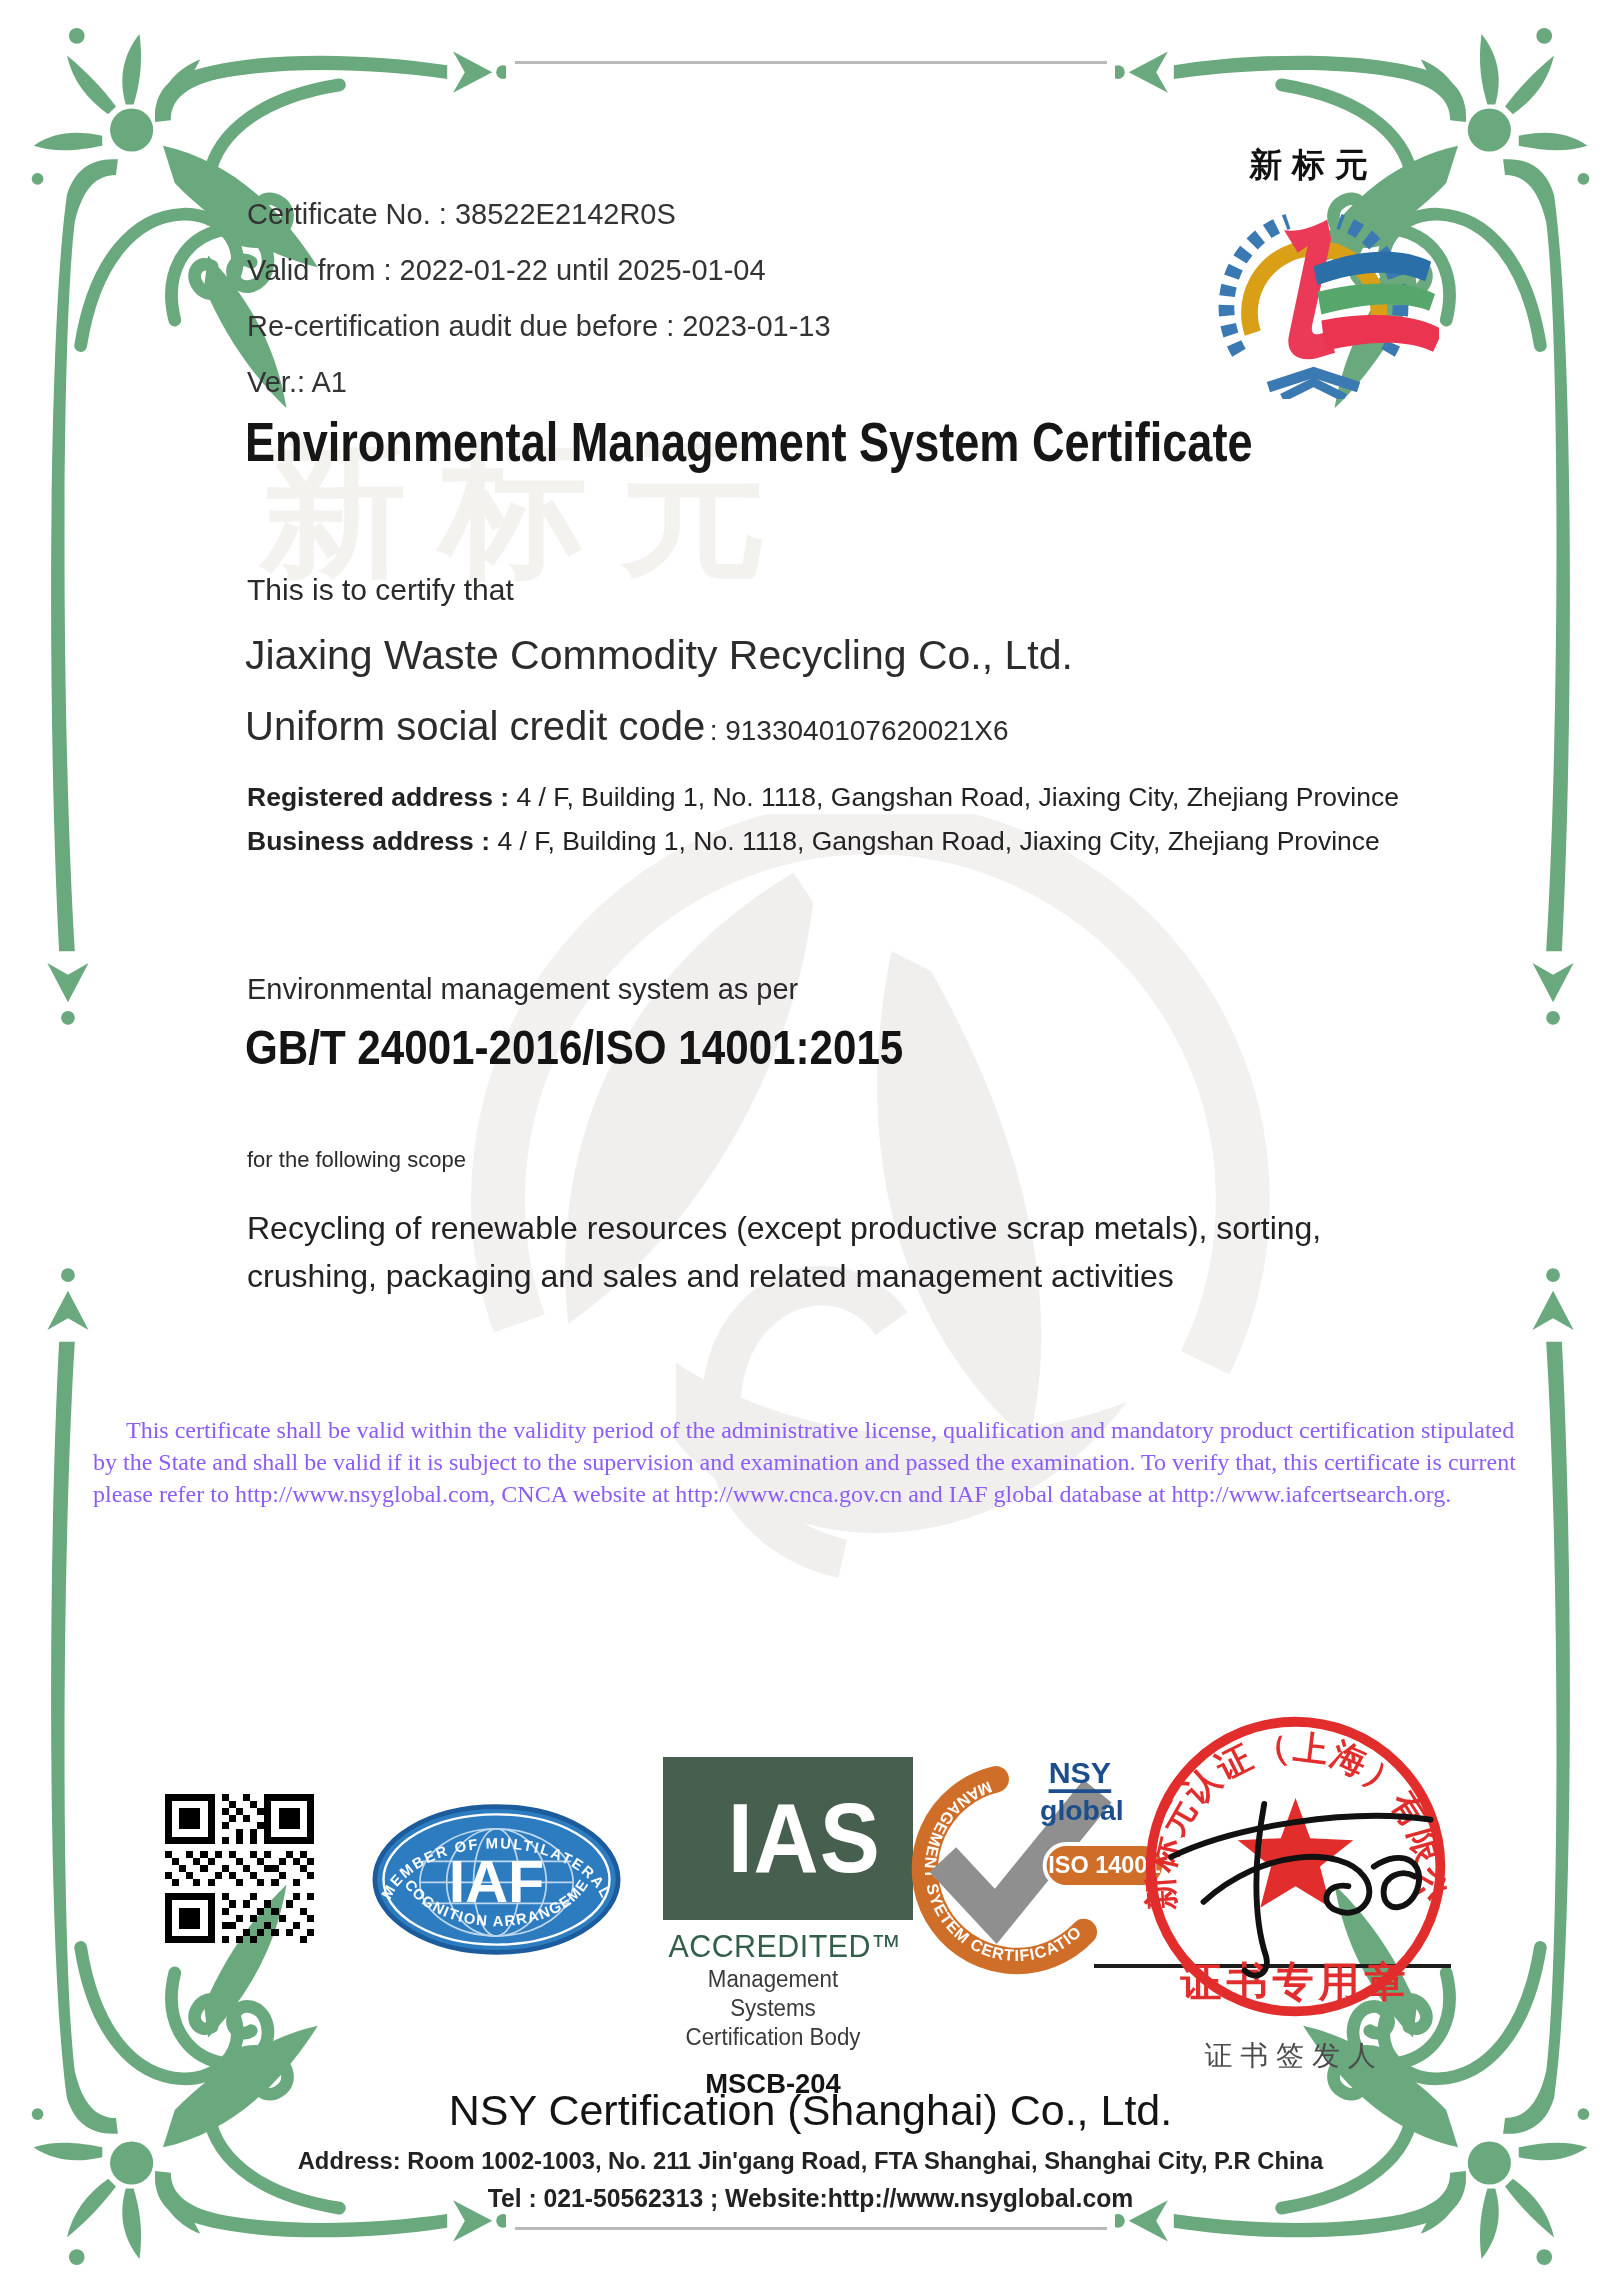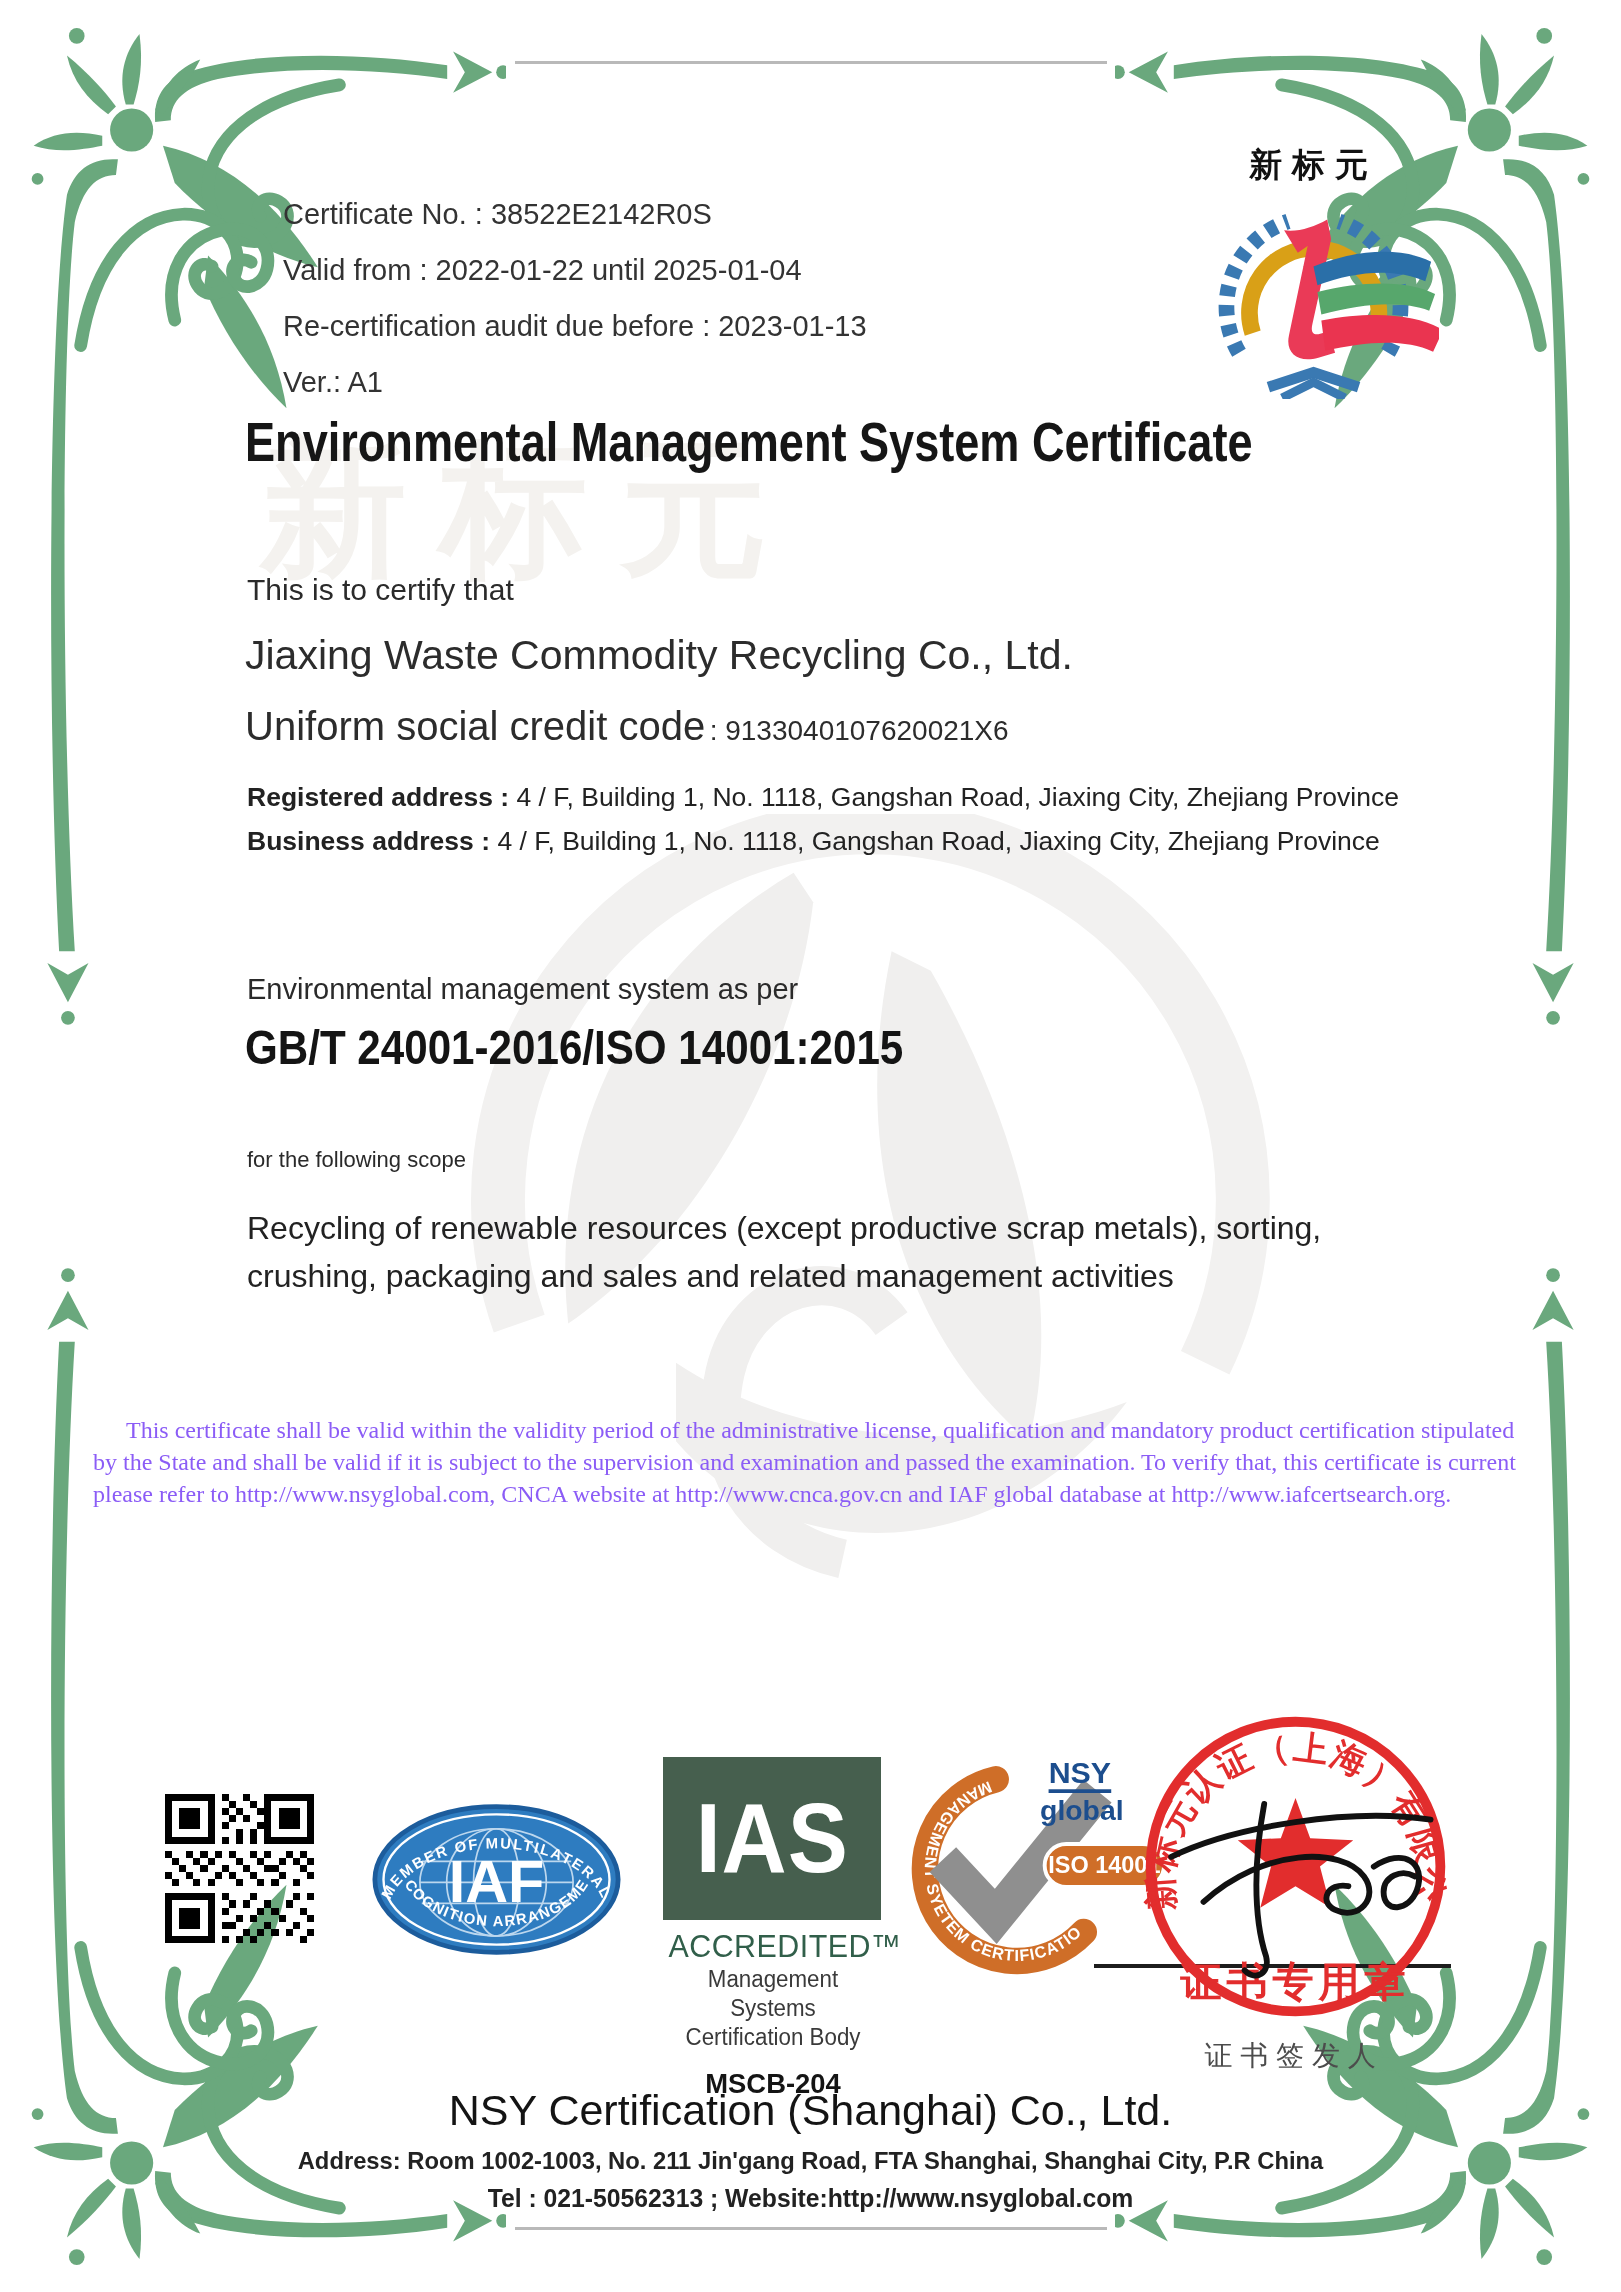--- a/index.html
+++ b/index.html
@@ -11,21 +11,21 @@
   .corner{position:absolute;width:490px;height:1147px;z-index:1;}
   .corner.tl{left:15.7px;top:19.6px;}
   .corner.tr{right:15.7px;top:19.6px;transform:scaleX(-1);}
   .corner.bl{left:15.7px;bottom:19.6px;transform:scaleY(-1);}
   .corner.br{right:15.7px;bottom:19.6px;transform:scale(-1,-1);}
   .hline{position:absolute;height:2.9px;background:#b9b9b9;z-index:1;}
   
   .wm-text{position:absolute;left:260px;top:412px;font-size:147px;font-weight:700;
            color:#f4f2ef;letter-spacing:33px;z-index:0;}
   
-  .hdr{position:absolute;left:247px;top:186px;font-size:29px;line-height:56px;color:#333;z-index:2;margin-left:36px;}
+  .hdr{position:absolute;left:247px;top:186px;font-size:29px;line-height:56px;color:#333;z-index:2;}
   .logo{position:absolute;left:1188px;top:143px;width:251px;z-index:2;text-align:center;}
   .logo-cn{font-size:33px;font-weight:700;color:#111;letter-spacing:9.8px;}
   
   .title{position:absolute;left:245px;top:410px;font-size:55px;font-weight:700;color:#161616;
          white-space:nowrap;transform:scaleX(.82);transform-origin:left center;z-index:2;}
   .certify{position:absolute;left:247px;top:573px;font-size:30px;z-index:2;}
   .company{position:absolute;left:245px;top:632px;font-size:41px;color:#2c2c2c;z-index:2;}
   .credit{position:absolute;left:245px;top:704px;z-index:2;color:#2c2c2c;}
   .credit .lbl{font-size:40px;}
   .credit .val{font-size:28px;}
@@ -36,21 +36,21 @@
             white-space:nowrap;transform:scaleX(.86);transform-origin:left center;z-index:2;}
   .scopeintro{position:absolute;left:247px;top:1147px;font-size:22px;z-index:2;}
   .scope{position:absolute;left:247px;top:1204px;width:1191px;font-size:32px;line-height:1.5;
          color:#222;z-index:2;}
   .legal{position:absolute;left:93px;top:1415px;width:1441px;font-family:"Liberation Serif",serif;
          font-size:24px;line-height:1.33;color:#8b5cf6;text-indent:33px;z-index:2;}
   
   .qr{position:absolute;left:165px;top:1794px;z-index:2;}
   .iaf{position:absolute;left:372px;top:1803px;z-index:2;}
   .ias{position:absolute;left:663px;top:1757px;width:220px;text-align:center;z-index:2;}
-  .ias-box{width:218px;height:163px;background:#465f4e;display:flex;align-items:center;justify-content:center;}
+  .ias-box{width:218px;height:163px;background:#465f4e;display:flex;align-items:center;justify-content:center;padding-left:32px;}
   .ias-box span{color:#fff;font-size:98px;font-weight:700;letter-spacing:1px;transform:scaleX(.92);}
   .ias-acc{margin-top:7.8px;font-size:32px;color:#315f4a;letter-spacing:0.5px;transform:scaleX(.95);}
   .ias-l1,.ias-l2{font-size:23.5px;color:#3a3a3a;line-height:29px;transform:scaleX(.95);}
   .ias-l3{font-size:27.4px;font-weight:700;color:#141414;margin-top:16px;}
   .nsy{position:absolute;left:880px;top:1750px;z-index:2;}
   .stamp{position:absolute;left:1117px;top:1710px;z-index:3;}
   .sigline{position:absolute;left:1094px;top:1964px;width:357px;height:3.9px;background:#1d1d1d;z-index:2;}
   .issuer{position:absolute;left:1157px;top:2037px;width:274px;text-align:center;font-size:28px;
           color:#4c4c4c;letter-spacing:7.8px;z-index:2;}
   

